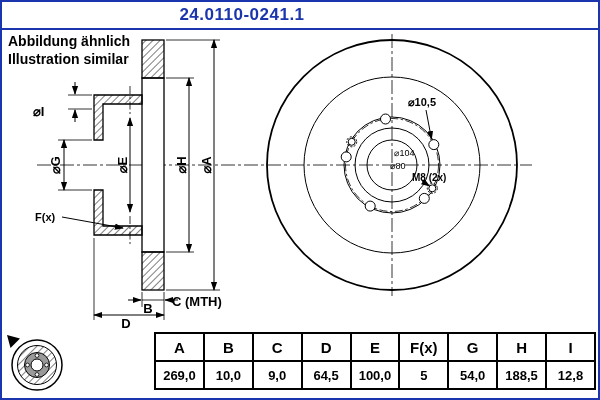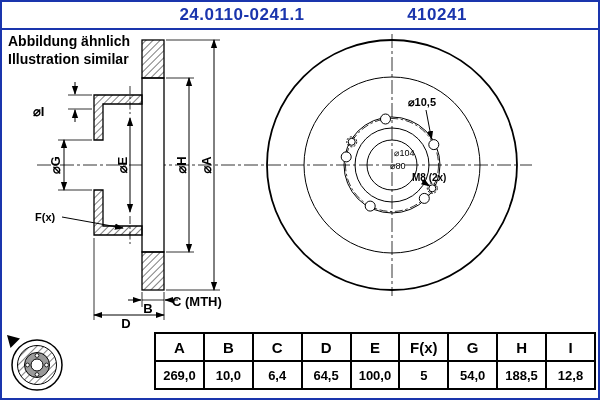--- a/index.html
+++ b/index.html
@@ -35,21 +35,20 @@
   .lbl-s{font:bold 10px "Liberation Sans",sans-serif;fill:#000}
   .lbl-xs{font:normal 9px "Liberation Sans",sans-serif;fill:#000}
 </style>
 </head>
 <body>
 
 <div class="page">
 
   <div class="header">
     <span class="pn">24.0110-0241.1</span>
-    <span class="ref">410241</span>
   </div>
 
   <div class="note">
     <div>Abbildung ähnlich</div>
     <div>Illustration similar</div>
   </div>
 
   <svg class="drawing" width="596" height="302" viewBox="0 0 596 302">
     <defs>
       <pattern id="hatch" patternUnits="userSpaceOnUse" width="5" height="5" patternTransform="rotate(45)">
@@ -171,21 +170,21 @@
       <th>D</th>
       <th>E</th>
       <th>F(x)</th>
       <th>G</th>
       <th>H</th>
       <th>I</th>
     </tr>
     <tr>
       <td>269,0</td>
       <td>10,0</td>
-      <td>6,4</td>
+      <td>9,0</td>
       <td>64,5</td>
       <td>100,0</td>
       <td>5</td>
       <td>54,0</td>
       <td>188,5</td>
       <td>12,8</td>
     </tr>
   </tbody>
     </table>
 

